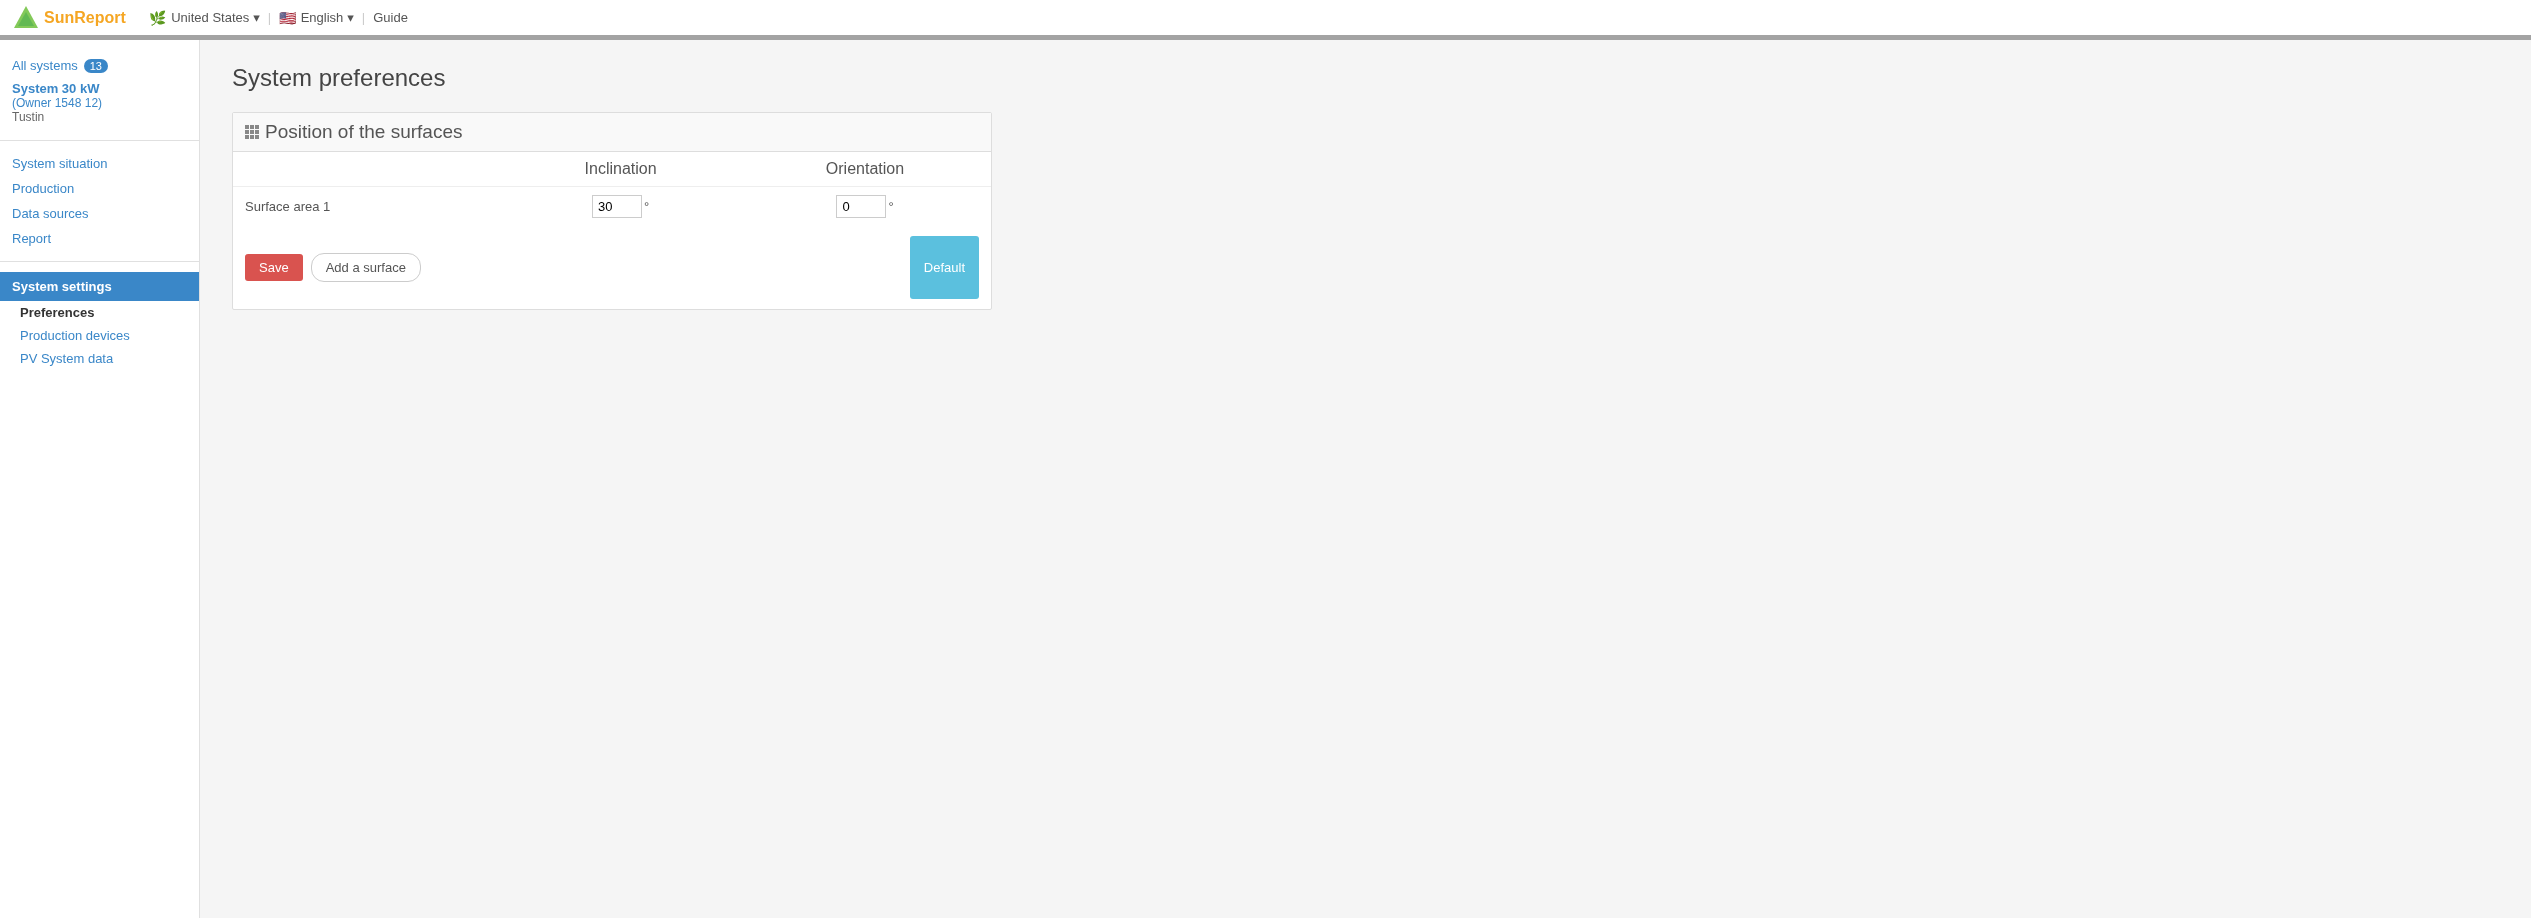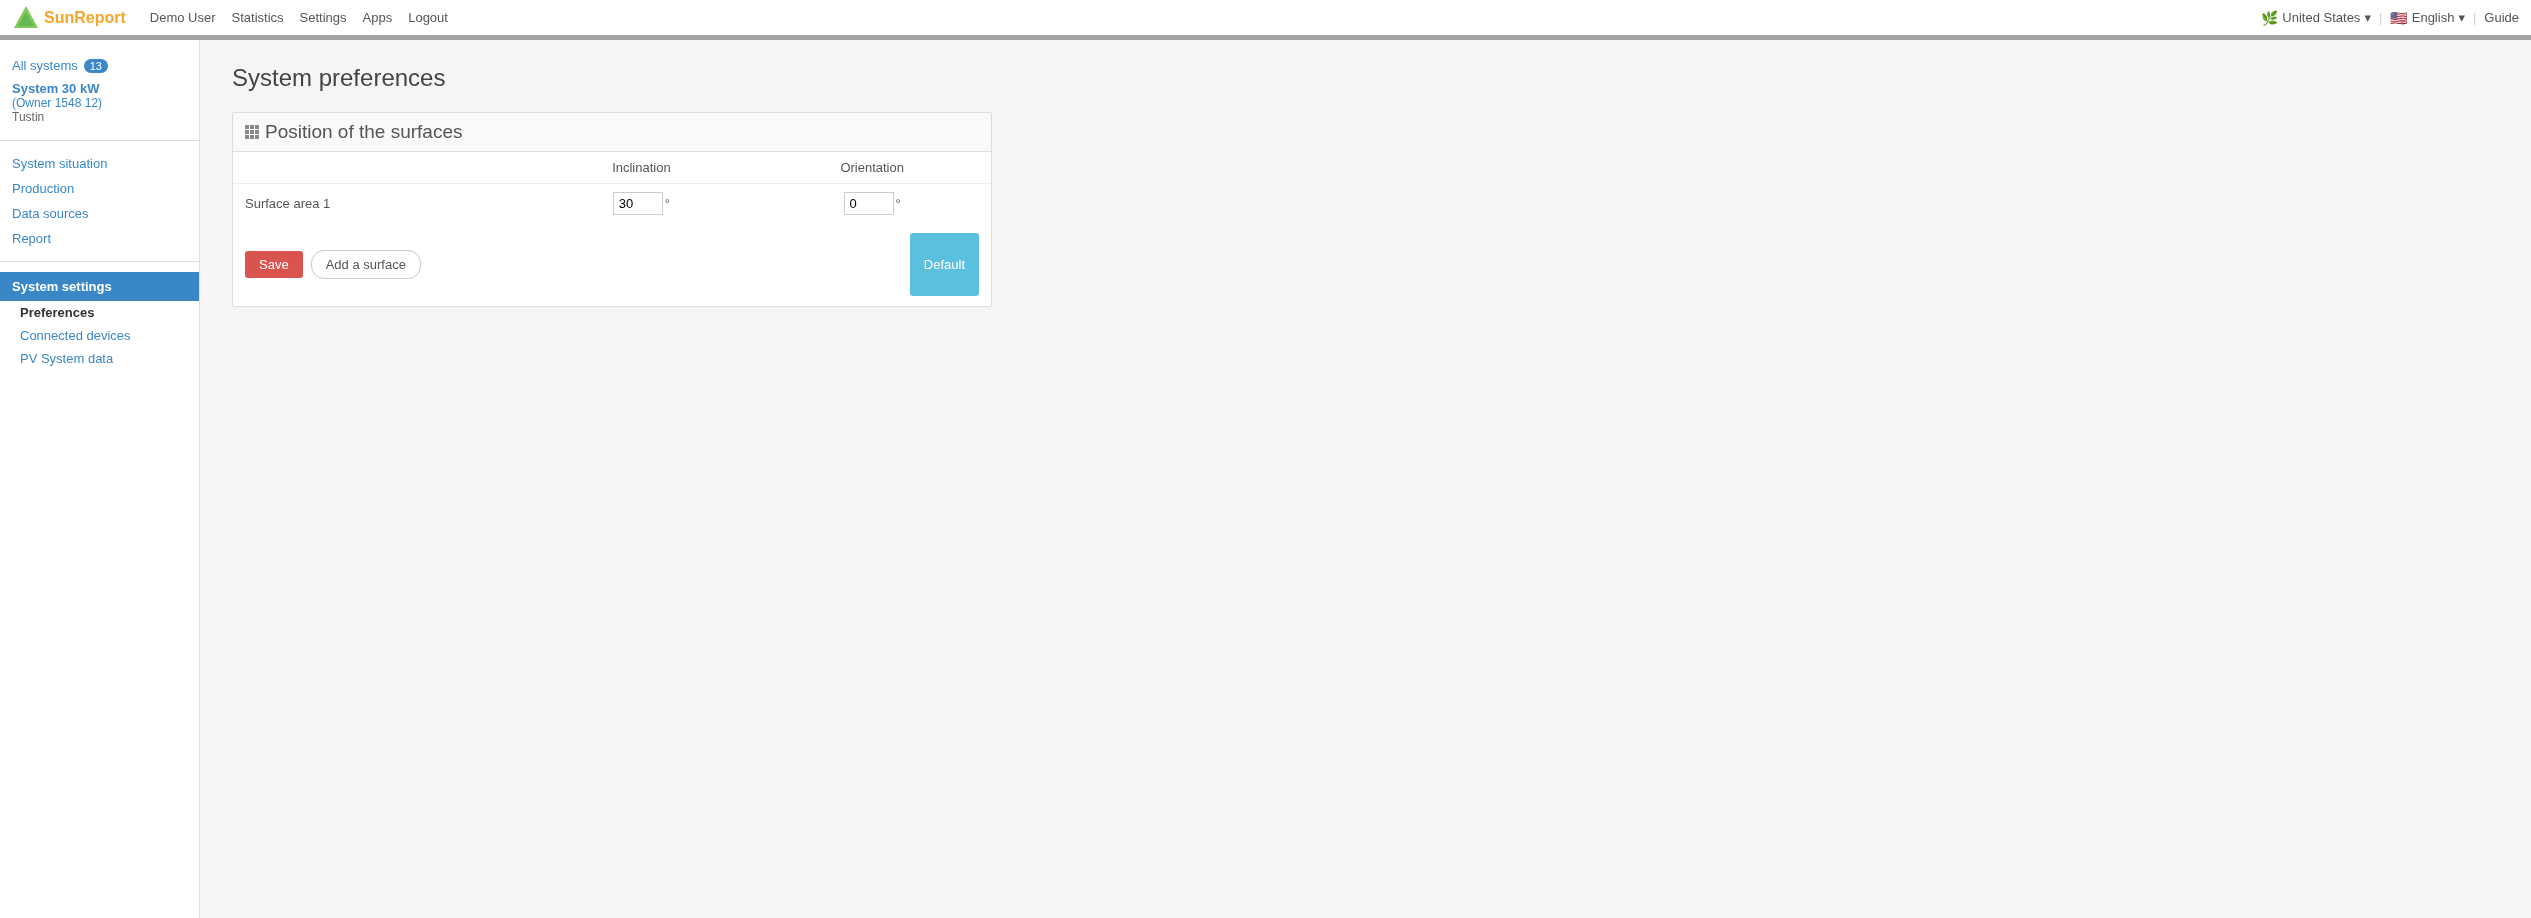--- a/index.html
+++ b/index.html
@@ -181,21 +181,21 @@
       display: block;
     }
 
     .card-table {
       width: 100%;
       border-collapse: collapse;
     }
     .card-table th {
       text-align: center;
       padding: 8px 12px;
-      font-size: 13px;
+      font-size: 16px;
       color: #555;
       font-weight: normal;
       border-bottom: 1px solid #eee;
     }
     .card-table td {
       padding: 8px 12px;
       font-size: 13px;
       color: #555;
       text-align: center;
     }
@@ -261,27 +261,20 @@
 </head>
 <body>
 
 <nav class="topnav">
   <div class="topnav-logo">
     <svg class="logo-icon" viewBox="0 0 28 28" xmlns="http://www.w3.org/2000/svg">
       <polygon points="14,2 26,24 2,24" fill="#6dbf3c" opacity="0.85"></polygon>
       <polygon points="14,8 22,22 6,22" fill="#4caf50" opacity="0.6"></polygon>
     </svg>
     <span class="logo-text">SunReport</span>
-  </div>
-  <div class="topnav-links">
-    <a>Demo User</a>
-    <a>Statistics</a>
-    <a>Settings</a>
-    <a>Apps</a>
-    <a>Logout</a>
   </div>
   <div class="topnav-right">
     <div class="locale-item">
       <span class="flag">🌿</span>
       <span>United States</span>
       <span>▾</span>
     </div>
     <span class="divider">|</span>
     <div class="locale-item">
       <span class="flag">🇺🇸</span>
@@ -310,21 +303,21 @@
 
     <a class="nav-link">System situation</a>
     <a class="nav-link">Production</a>
     <a class="nav-link">Data sources</a>
     <a class="nav-link">Report</a>
 
     <hr class="sidebar-divider">
 
     <div class="system-settings-header">System settings</div>
     <a class="nav-sublink active">Preferences</a>
-    <a class="nav-sublink">Connected devices</a>
+    <a class="nav-sublink">Production devices</a>
     <a class="nav-sublink">PV System data</a>
   </aside>
 
   <main class="main">
     <h1 class="page-title">System preferences</h1>
 
     <div class="card">
       <div class="card-header">
         <span class="grid-icon">
           <span></span>

